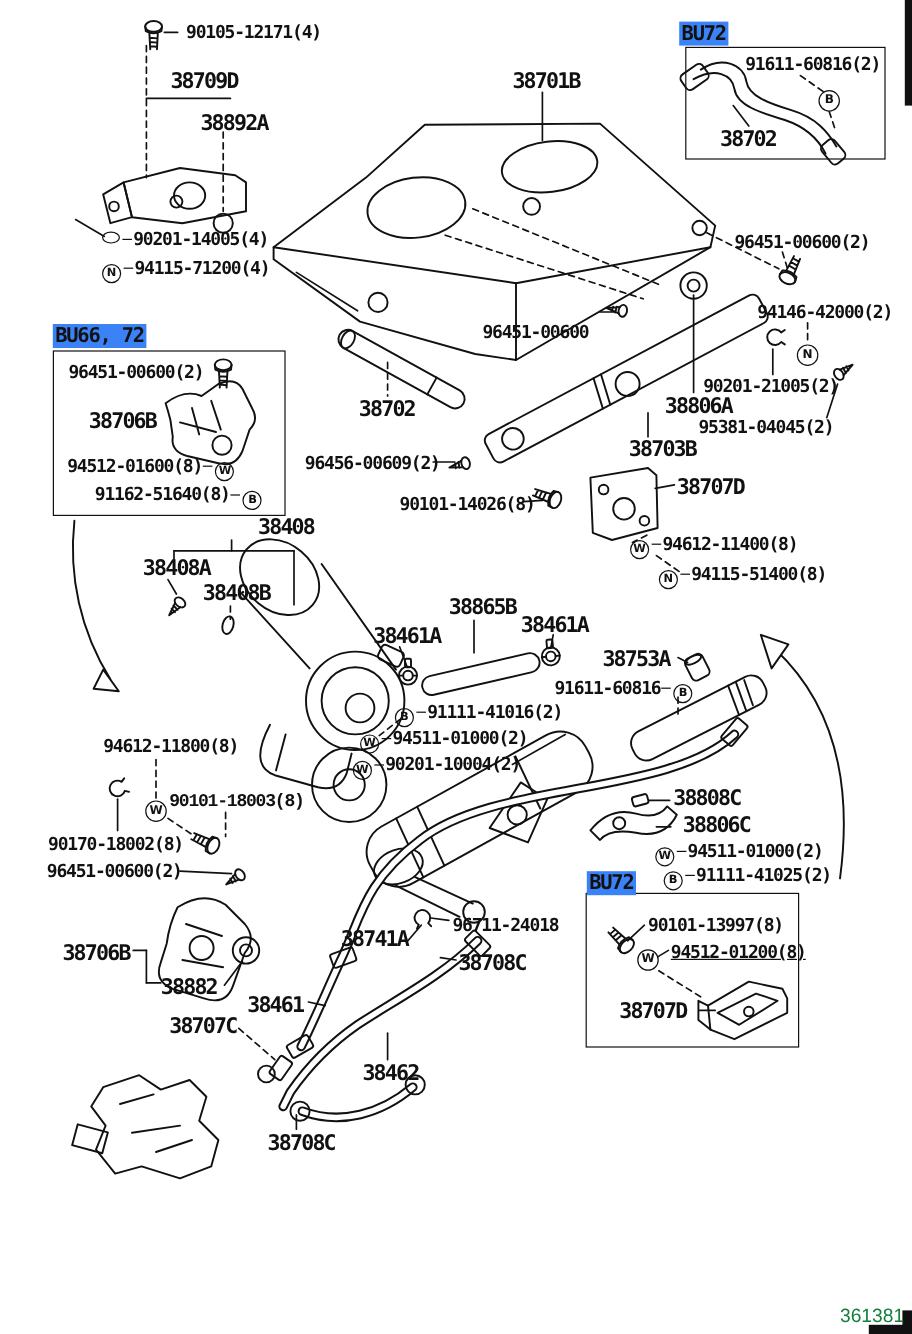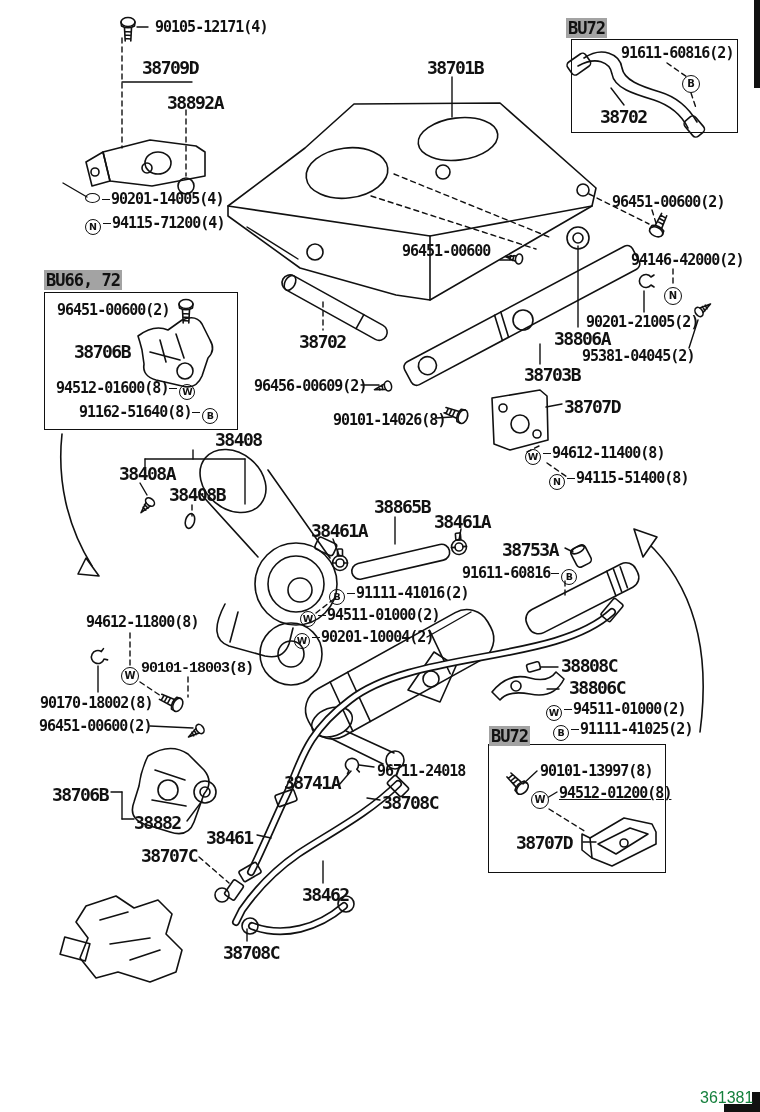--- a/index.html
+++ b/index.html
@@ -21,21 +21,21 @@
         vertical-align:-2px;margin:0 1px;letter-spacing:0;}
   .circ-abs{position:absolute;width:16px;height:16px;border:1.6px solid #111;border-radius:50%;
         font:700 10px "DejaVu Sans",sans-serif;line-height:16px;text-align:center;color:#111;
         transform:translate(-50%,-50%);z-index:3;background:#fff;}
   .washr{display:inline-block;width:13px;height:8px;border:1.6px solid #111;border-radius:50%;
         vertical-align:1px;margin:0 1px;}
   .dashln{display:inline-block;width:8px;height:0;border-top:1.6px solid #111;
         vertical-align:4px;margin:0 1px;}
   .box{position:absolute;border:1.6px solid #111;z-index:1;}
   .tag{position:absolute;font:700 17px "DejaVu Sans Mono",monospace;letter-spacing:-1px;
-        color:#111;z-index:3;background:#a3a3a3;padding:0 2px;}
+        color:#111;z-index:3;background:#3b82f6;padding:0 2px;}
   .doc{position:absolute;font:400 16px "Liberation Sans",sans-serif;color:#15803d;z-index:3;}
 </style>
 </head>
 <body>
 
 <div id="diagram">
 
   <svg id="art" viewBox="0 0 760 1112">
     <defs>
       <g id="g-bolt">
@@ -358,21 +358,21 @@
     <div class="lbl big" style="left: 141px; top: 845px;"><span>38707C</span></div>
     <div class="lbl big" style="left: 284px; top: 772px; text-align: right;"><span>38741A</span></div>
     <div class="lbl big" style="left: 382px; top: 792px;"><span>38708C</span></div>
     <div class="lbl big" style="left: 302px; top: 884px;"><span>38462</span></div>
     <div class="lbl big" style="left: 223px; top: 942px;"><span>38708C</span></div>
     <div class="lbl big" style="left: 516px; top: 832px;"><span>38707D</span></div>
     <div class="lbl small" style="left: 155px; top: 18px;"><span>90105-12171(4)</span></div>
     <div class="lbl small" style="left: 84px; top: 190px;"><span class="washr"></span><span class="dashln"></span><span>90201-14005(4)</span></div>
     <div class="lbl small" style="left: 84px; top: 214px;"><span class="circ">N</span><span class="dashln"></span><span>94115-71200(4)</span></div>
     <div class="lbl small" style="left: 621px; top: 44px;"><span>91611-60816(2)</span></div>
-    <div class="lbl small" style="left: 402px; top: 242px;"><span>96451-00600</span></div>
+    <div class="lbl small" style="left: 402px; top: 268px;"><span>96451-00600</span></div>
     <div class="lbl small" style="left: 612px; top: 193px;"><span>96451-00600(2)</span></div>
     <div class="lbl small" style="left: 631px; top: 251px;"><span>94146-42000(2)</span></div>
     <div class="lbl small" style="left: 586px; top: 313px;"><span>90201-21005(2)</span></div>
     <div class="lbl small" style="left: 582px; top: 347px;"><span>95381-04045(2)</span></div>
     <div class="lbl small" style="left: 57px; top: 301px;"><span>96451-00600(2)</span></div>
     <div class="lbl small" style="left: 56px; top: 379px;"><span>94512-01600(8)</span><span class="dashln"></span><span class="circ">W</span></div>
     <div class="lbl small" style="left: 79px; top: 403px;"><span>91162-51640(8)</span><span class="dashln"></span><span class="circ">B</span></div>
     <div class="lbl small" style="left: 254px; top: 377px;"><span>96456-00609(2)</span></div>
     <div class="lbl small" style="left: 333px; top: 411px;"><span>90101-14026(8)</span></div>
     <div class="lbl small" style="left: 524px; top: 444px;"><span class="circ">W</span><span class="dashln"></span><span>94612-11400(8)</span></div>

